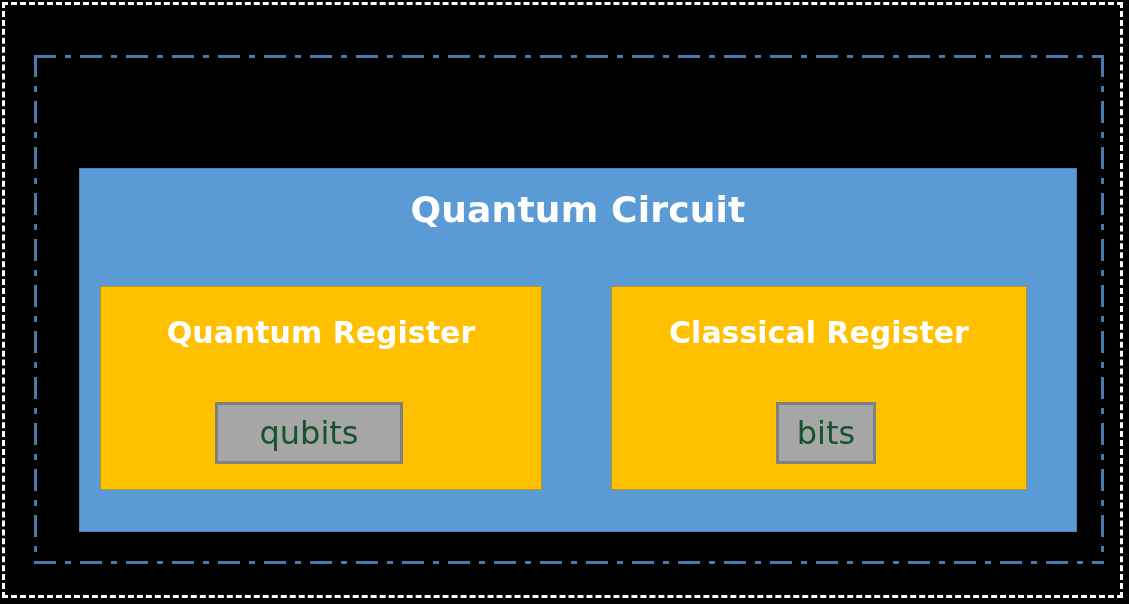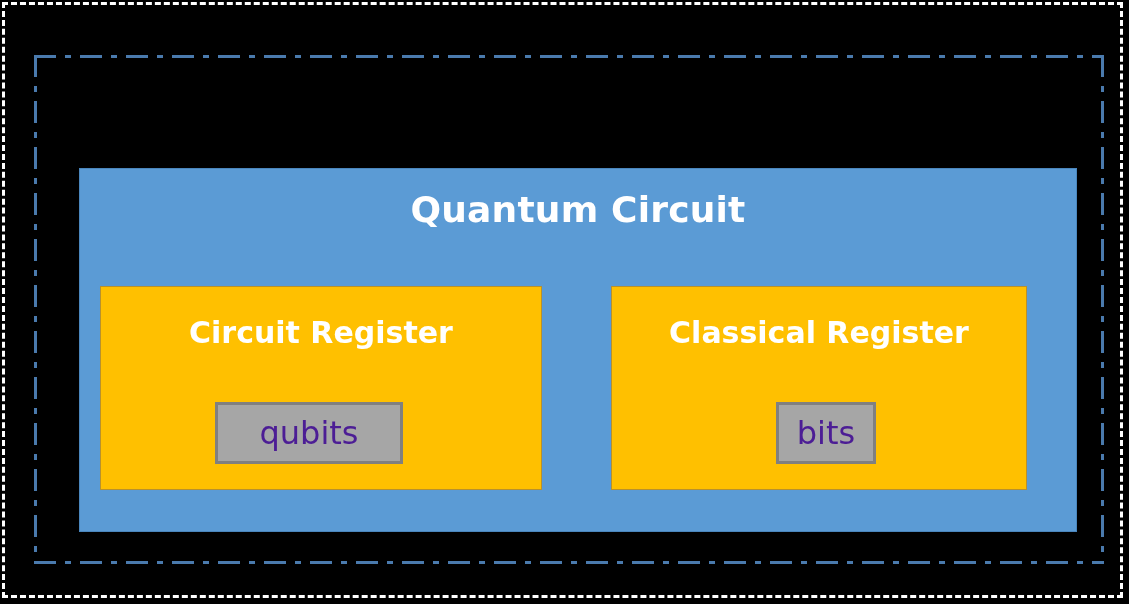--- a/index.html
+++ b/index.html
@@ -109,42 +109,42 @@
     display: flex;
     align-items: center;
     justify-content: center;
     top: 115px;
     height: 62px;
   }
   .leaf.qubits { left: 114px; width: 188px; }
   .leaf.bits   { left: 164px; width: 100px; }
 
   .leaf-label {
-    color: #4c1d95;
+    color: #14532d;
     font-size: 32px;
     font-weight: normal;
     line-height: 1;
     white-space: nowrap;
   }
 </style>
 </head>
 <body>
 
 <div id="stage">
 
   <div class="outer-frame"></div>
 
   <div class="inner-frame-dashdot"></div>
 
   <div class="circuit-panel">
 
     <div class="circuit-title">Quantum Circuit</div>
 
     <div class="register qreg">
-      <div class="register-title">Circuit Register</div>
+      <div class="register-title">Quantum Register</div>
       <div class="leaf qubits">
         <span class="leaf-label">qubits</span>
       </div>
     </div>
 
     <div class="register creg">
       <div class="register-title">Classical Register</div>
       <div class="leaf bits">
         <span class="leaf-label">bits</span>
       </div>

